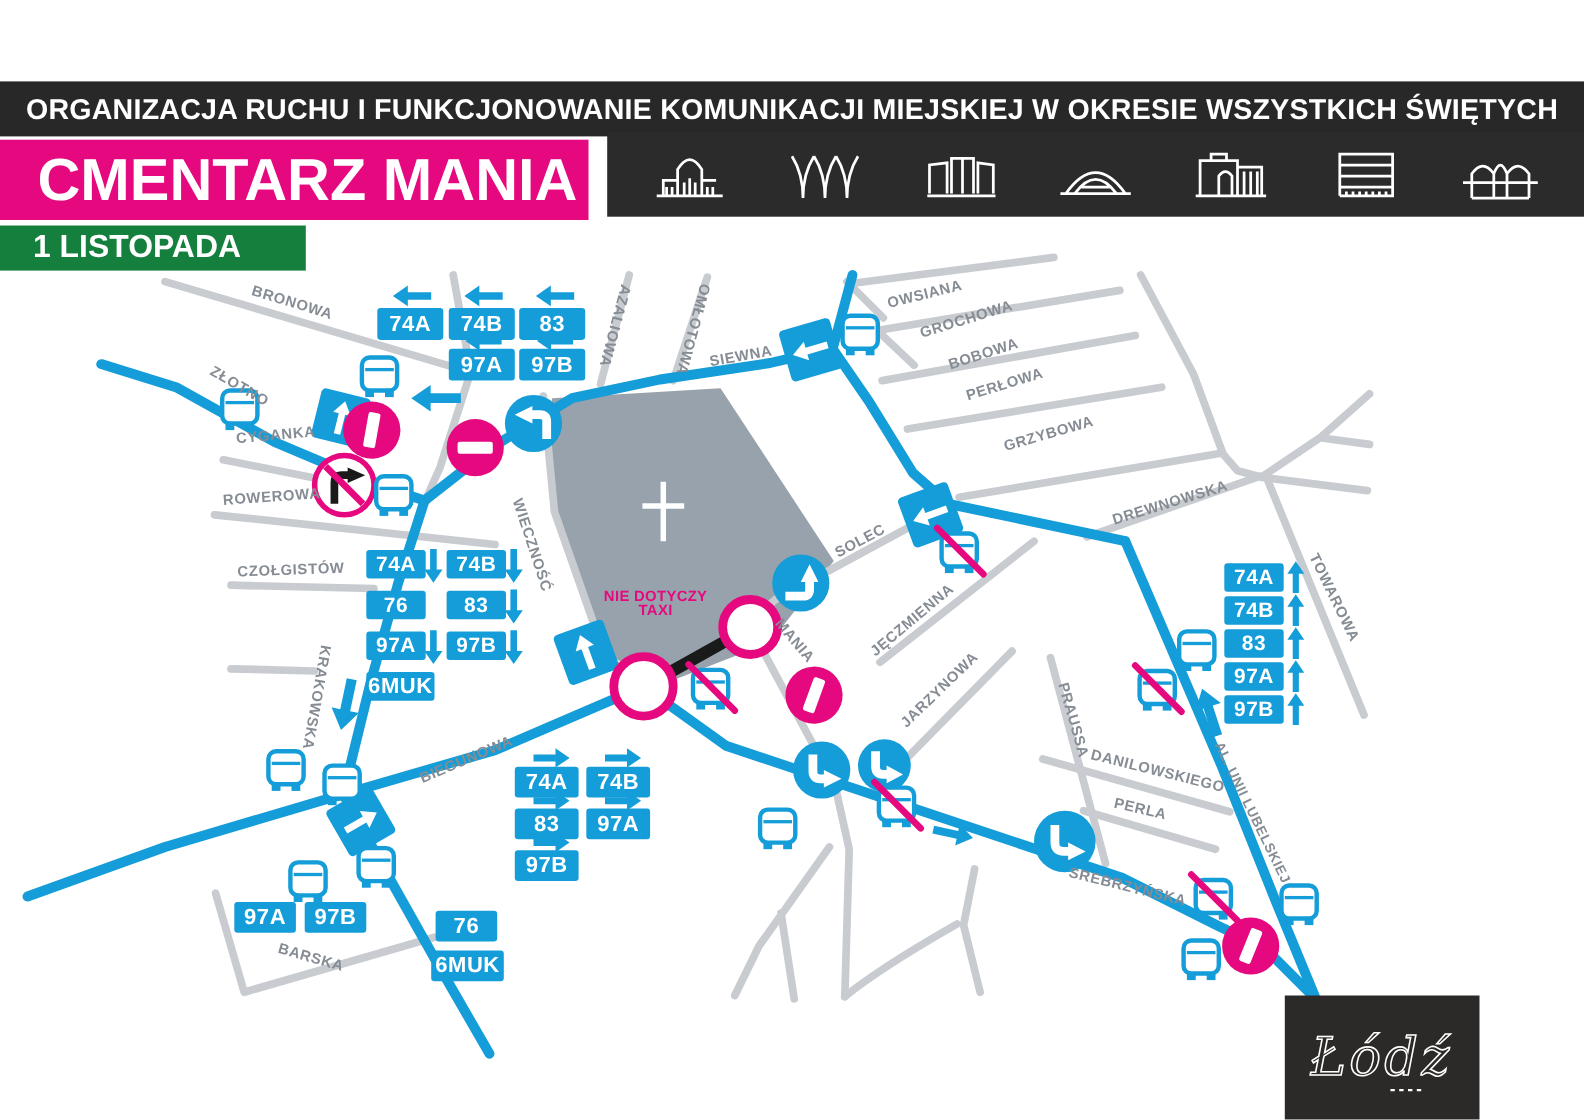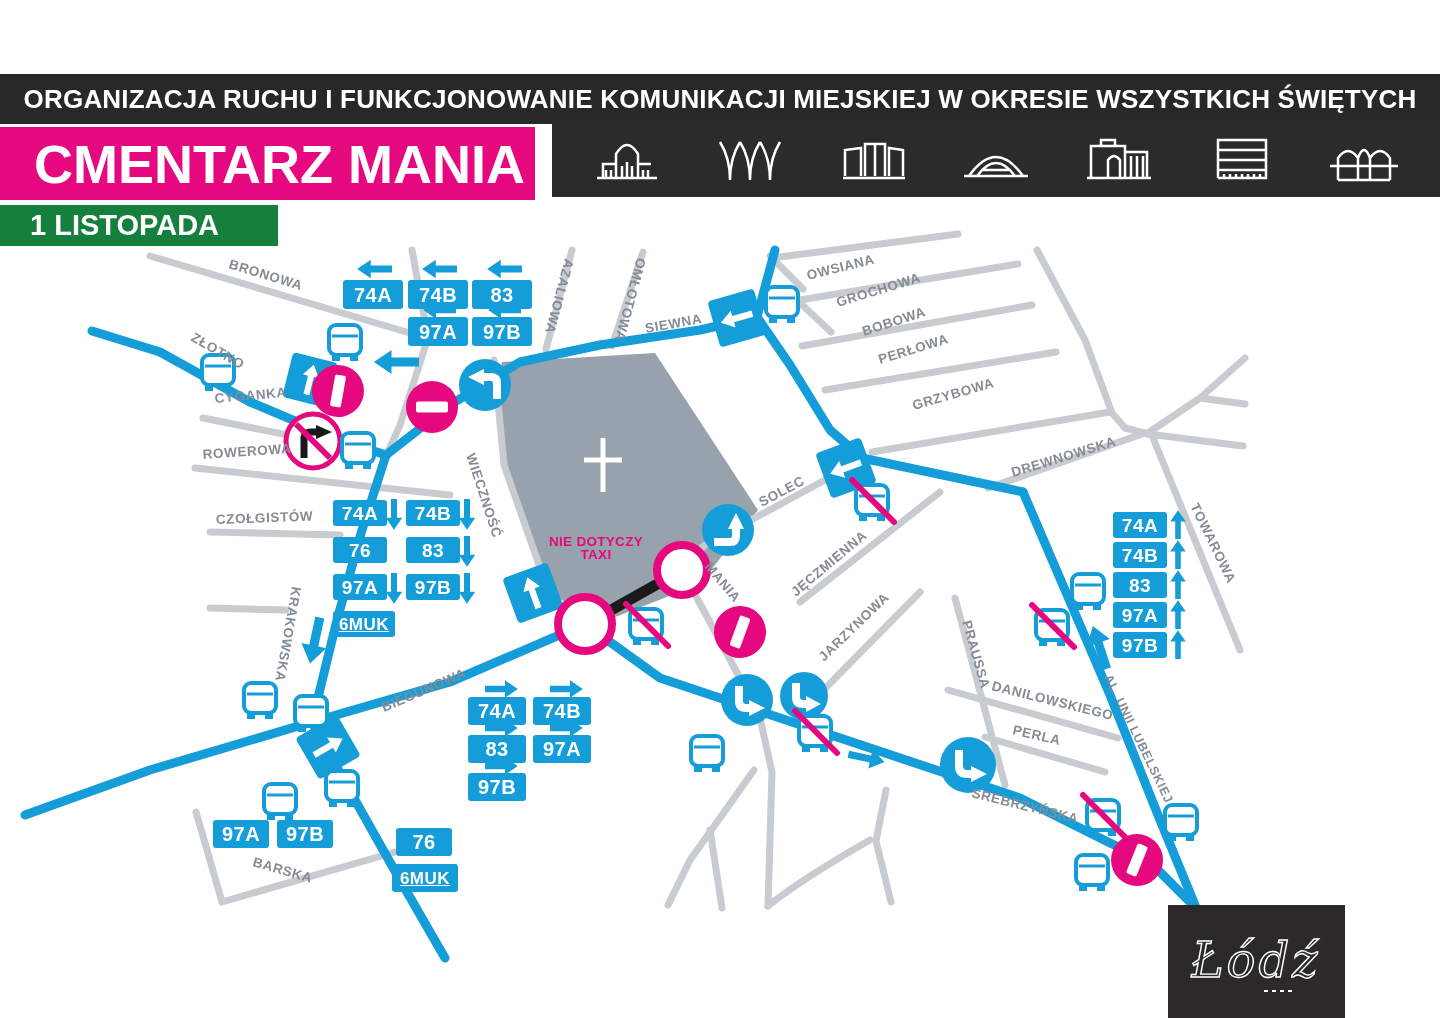--- a/index.html
+++ b/index.html
@@ -14,21 +14,21 @@
   .datebox{position:absolute;left:0;top:205px;width:278px;height:41px;background:#15803d;
           color:#fff;display:flex;align-items:center;padding-left:30px;box-sizing:border-box;
           font-size:29px;font-weight:bold;}
   .iconstrip{position:absolute;left:552px;top:120px;width:888px;height:77px;background:#2b2b2b;
           display:flex;align-items:center;justify-content:space-around;padding:0 14px;box-sizing:border-box;}
   .mapsvg{position:absolute;left:0;top:0;}
   .badge{position:absolute;background:#149DD8;color:#fff;font-weight:bold;font-size:20px;
          height:28px;line-height:29px;text-align:center;width:58px;border-radius:3px;letter-spacing:0.5px;}
   .badge.w60{width:60px;height:29px;line-height:30px;}
   .badge.sm{height:26px;line-height:27px;font-size:19px;width:54px;}
-  .badge.muk{font-size:17px;text-decoration:underline;}
+  .badge.muk{font-size:20px;}
   .note{position:absolute;left:537px;top:536px;width:118px;text-align:center;color:#E5087E;
         font-size:13.5px;font-weight:bold;line-height:12.5px;letter-spacing:0.3px;}
   .zdit{position:absolute;left:88px;top:928px;}
   .lodzbox{position:absolute;left:1168px;top:905px;width:177px;height:113px;background:#2b2a29;
         display:flex;align-items:center;justify-content:center;}
 </style>
 </head>
 <body>
 
 <div class="stage">

